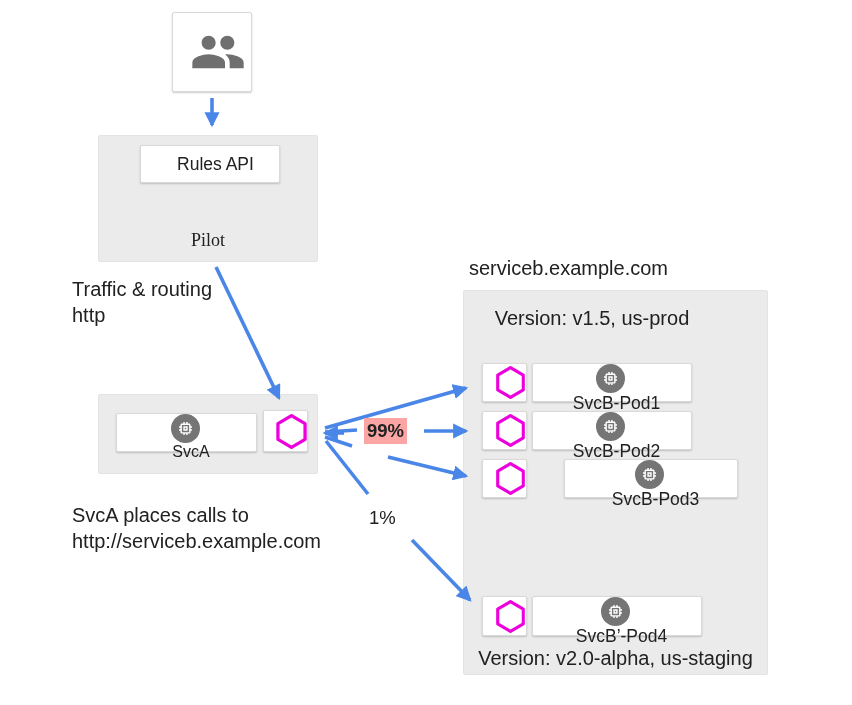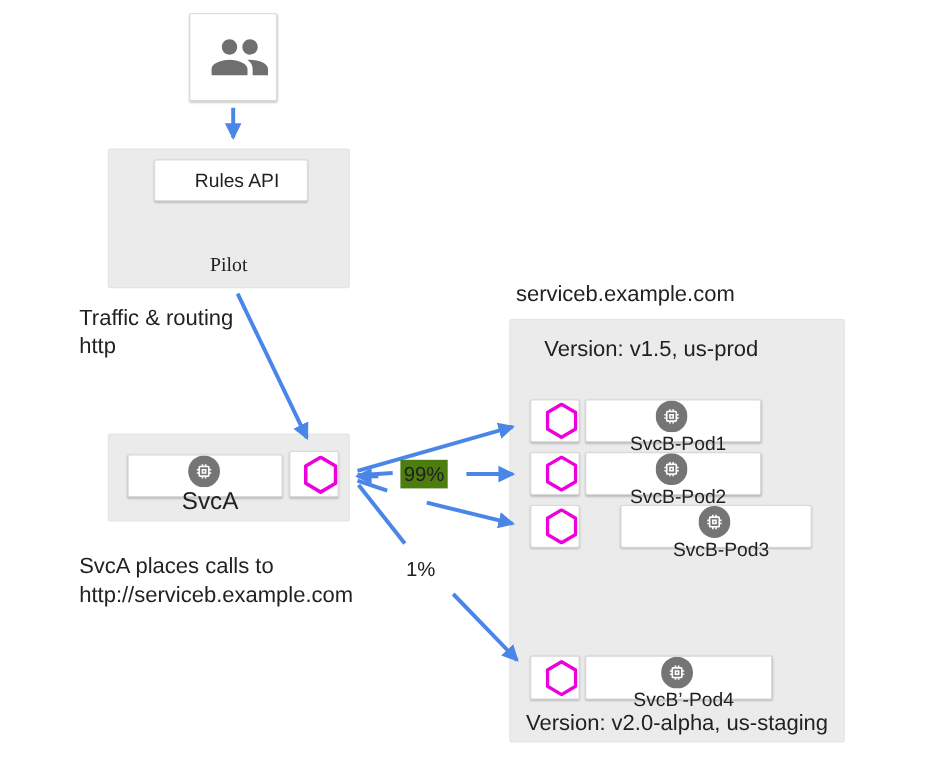--- a/index.html
+++ b/index.html
@@ -85,34 +85,34 @@
   </div>
 
   <div class="panel" style="left:98px; top:394px; width:220px; height:80px;"></div>
   <div class="wbox svc-box" style="left:116px; top:413px; width:141px; height:39px;">
     <span class="chip-wrap">
       <svg width="29" height="29" viewBox="0 0 24 24">
         <circle cx="12" cy="12" r="12" fill="#757575"></circle>
         <path fill="#ffffff" transform="translate(4.8,4.8) scale(0.6)" d="M15 9H9v6h6V9zm-2 4h-2v-2h2v2zm8-2V9h-2V7c0-1.1-.9-2-2-2h-2V3h-2v2h-2V3H9v2H7c-1.1 0-2 .9-2 2v2H3v2h2v2H3v2h2v2c0 1.1.9 2 2 2h2v2h2v-2h2v2h2v-2h2c1.1 0 2-.9 2-2v-2h2v-2h-2v-2h2zm-4 6H7V7h10v10z"></path>
       </svg>
     </span>
-    <span class="label-box-text" style="font-size:22px;">SvcA</span>
+    <span class="label-box-text" style="font-size:16px;">SvcA</span>
   </div>
   <div class="wbox hex-box" style="left:263px; top:410px; width:45px; height:42px;">
     <svg width="31" height="35" viewBox="0 0 28 32">
       <polygon points="14,1.5 26.4,8.8 26.4,23.2 14,30.5 1.6,23.2 1.6,8.8" fill="none" stroke="#ee00dd" stroke-width="3" stroke-linejoin="round"></polygon>
     </svg>
   </div>
 
   <div class="free-label" style="left:72px; top:502px;">
     <div>SvcA places calls to</div>
     <div>http://serviceb.example.com</div>
   </div>
 
-  <div class="free-label pct-label" style="left:364px; top:418px; background:#4d7c0f; padding:0 3px; z-index:11;">99%</div>
+  <div class="free-label pct-label" style="left:364px; top:418px; background:#fca5a5; padding:0 3px; z-index:11;font-weight:bold;">99%</div>
   <div class="free-label pct-label" style="left:366px; top:505px; background:#ffffff; padding:0 3px; z-index:11;">1%</div>
 
   <div class="free-label" style="left:469px; top:255px;">serviceb.example.com</div>
 
   <div class="panel" style="left:463px; top:290px; width:305px; height:385px;"></div>
   <div class="free-label center-label" style="left:463px; top:305px; width:258px;">Version: v1.5, us-prod</div>
   <div class="free-label center-label" style="left:463px; top:645px; width:305px;">Version: v2.0-alpha, us-staging</div>
 
   <div class="wbox hex-box" style="left:482px; top:363px; width:45px; height:39px;">
     <svg width="29" height="33" viewBox="0 0 28 32">

